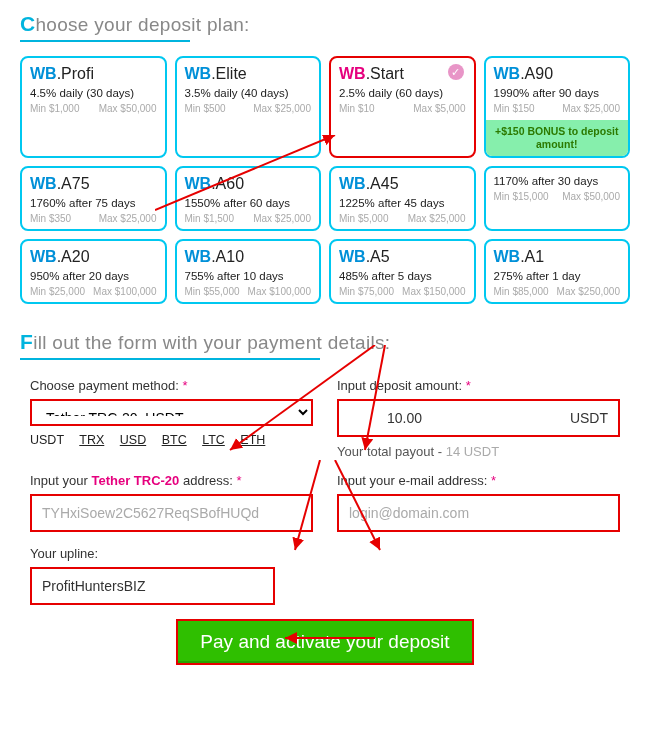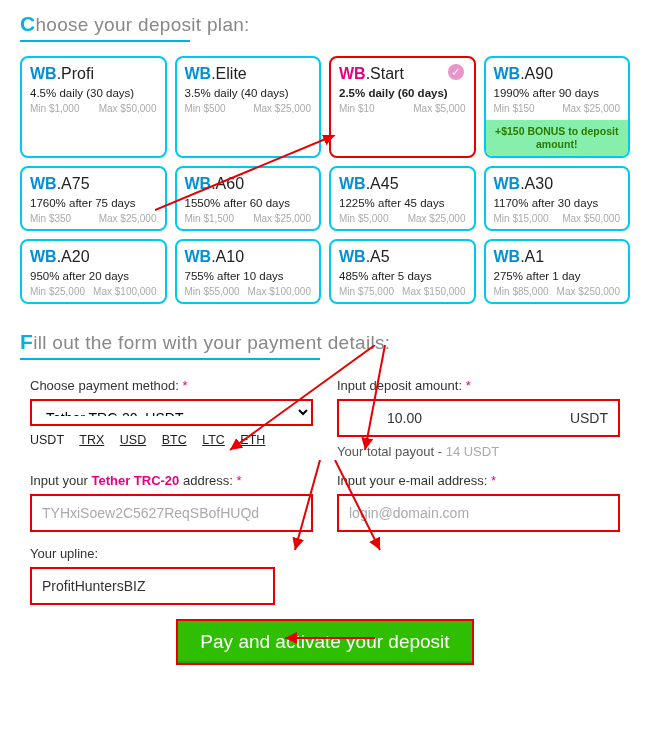--- a/index.html
+++ b/index.html
@@ -12,21 +12,21 @@
 
   .plans { display: grid; grid-template-columns: repeat(4, 1fr); gap: 8px; margin-bottom: 26px; }
   .plan { border: 2px solid #00c8f0; border-radius: 8px; padding: 7px 8px 5px 8px; position: relative; background: #fff; cursor: pointer; } 
   .plan.selected { border: 2px solid #e6007e; }
   .plan.bordered { border: 2px solid #e60000; }
   .plan-title { font-size: 16px; font-weight: bold; margin-bottom: 4px; }
   .plan-title .wb { color: #0090d8; }
   .plan-title .suffix { color: #222; font-weight: 500; }
   .plan.selected .plan-title .wb { color: #e6007e; }
   .plan-rate { font-size: 11.5px; color: #222; margin-bottom: 4px; }
-  .plan.selected .plan-rate { font-weight: bold; }
+  .plan.selected .plan-rate { font-weight: normal; }
   .plan-limits { font-size: 10px; color: #aaa; display: flex; justify-content: space-between; }
   .bonus { background: #86efac; color: #2c7a00; font-size: 10.5px; font-weight: bold; padding: 5px 4px; text-align: center; border-radius: 0 0 6px 6px; margin: 6px -8px -5px -8px; line-height: 1.25; }
   .check-badge { position: absolute; top: 6px; right: 10px; width: 16px; height: 16px; border-radius: 50%; background: #e895c7; color: #fff; font-size: 11px; text-align: center; line-height: 16px; }
 
   .form { display: grid; grid-template-columns: 1fr 1fr; gap: 14px 24px; margin-bottom: 14px; padding: 0 10px; }
   .label { font-size: 13px; color: #333; margin-bottom: 6px; }
   .label .req { color: #e6007e; }
   .label .tether { color: #e6007e; font-weight: bold; }
   .field { border: 2px solid #e60000; padding: 8px 10px; font-size: 14px; background: #fff; width: 100%; display: flex; align-items: center; height: 38px; }
   select.field { appearance: auto; height: 27px; }
@@ -110,21 +110,20 @@
   </div>
   <div class="plan">
     <div class="plan-title"><span class="wb">WB</span><span class="suffix">.A45</span></div>
     <div class="plan-rate">1225% after 45 days</div>
     <div class="plan-limits">
         <span>Min $5,000</span>
         <span>Max $25,000</span>
       </div>
   </div>
   <div class="plan">
-    <div class="plan-title"><span class="wb">WB</span><span class="suffix">.A30</span></div>
     <div class="plan-rate">1170% after 30 days</div>
     <div class="plan-limits">
         <span>Min $15,000</span>
         <span>Max $50,000</span>
       </div>
   </div>
 
   <div class="plan">
     <div class="plan-title"><span class="wb">WB</span><span class="suffix">.A20</span></div>
     <div class="plan-rate">950% after 20 days</div>

